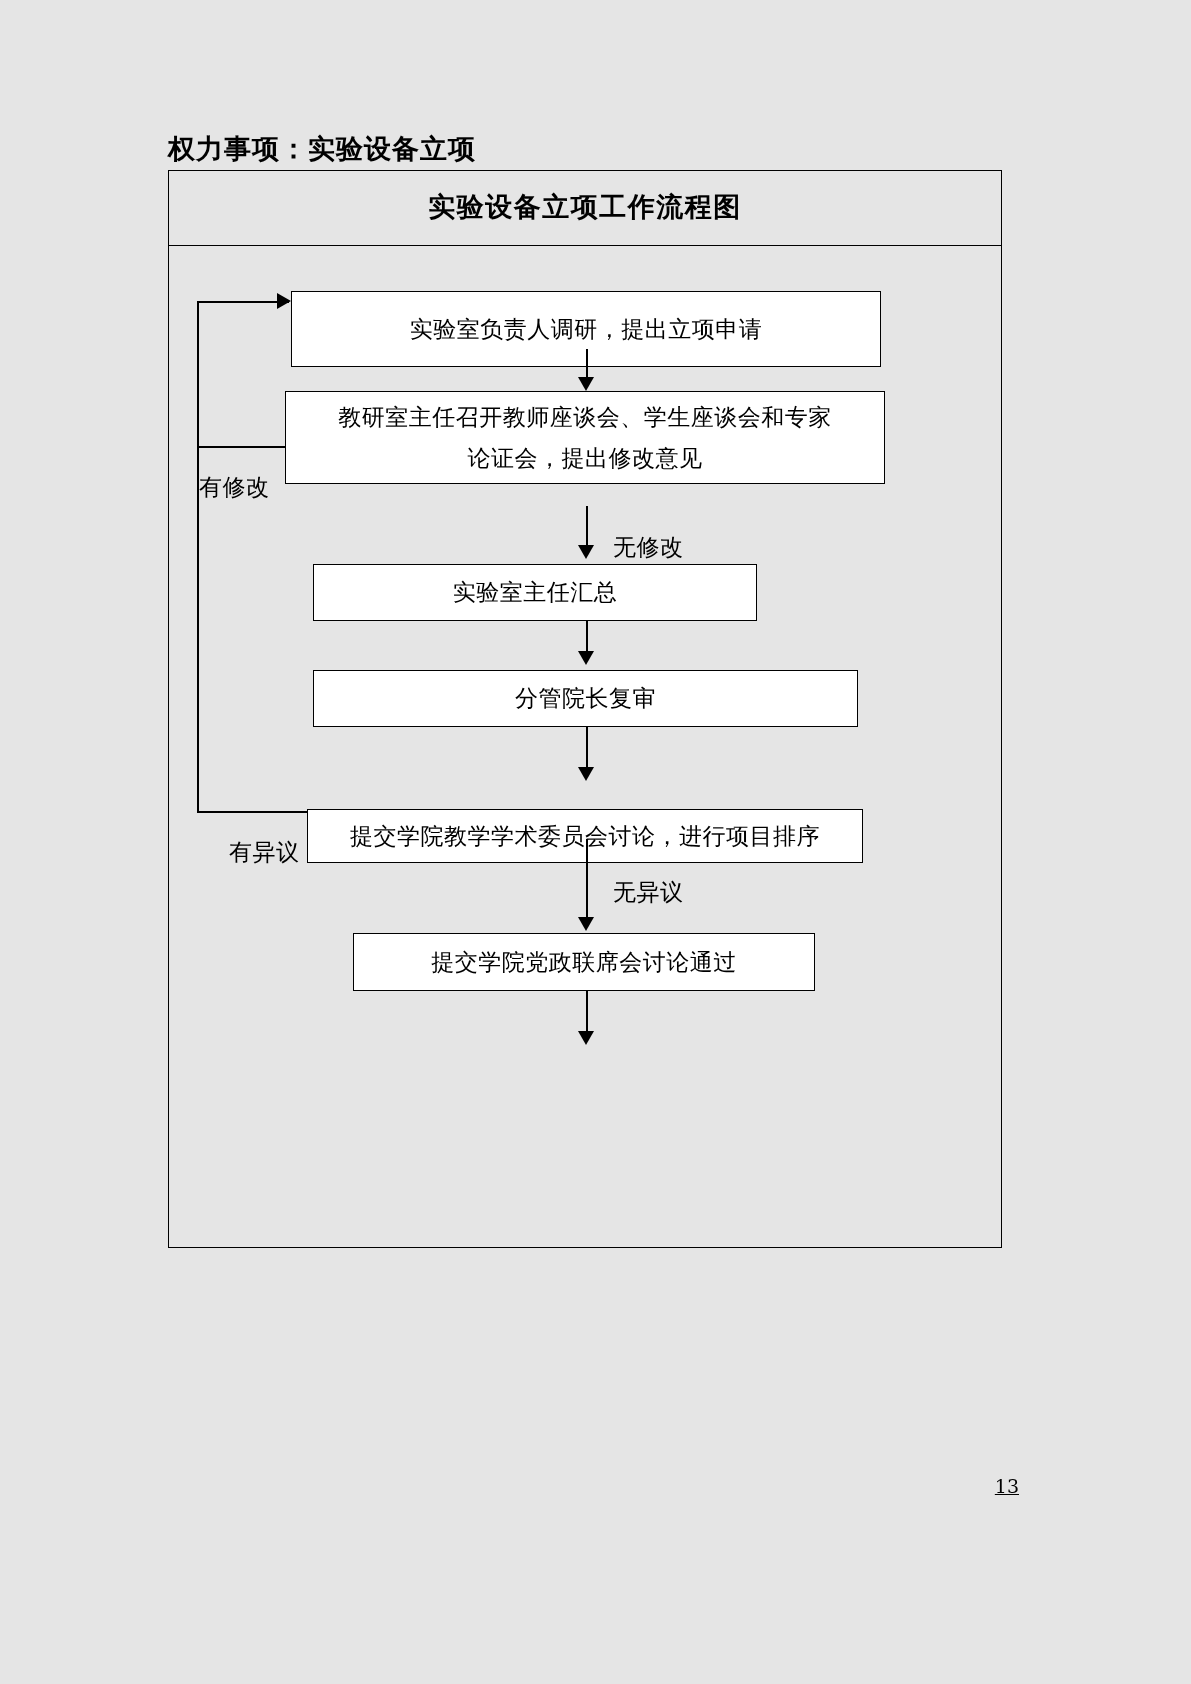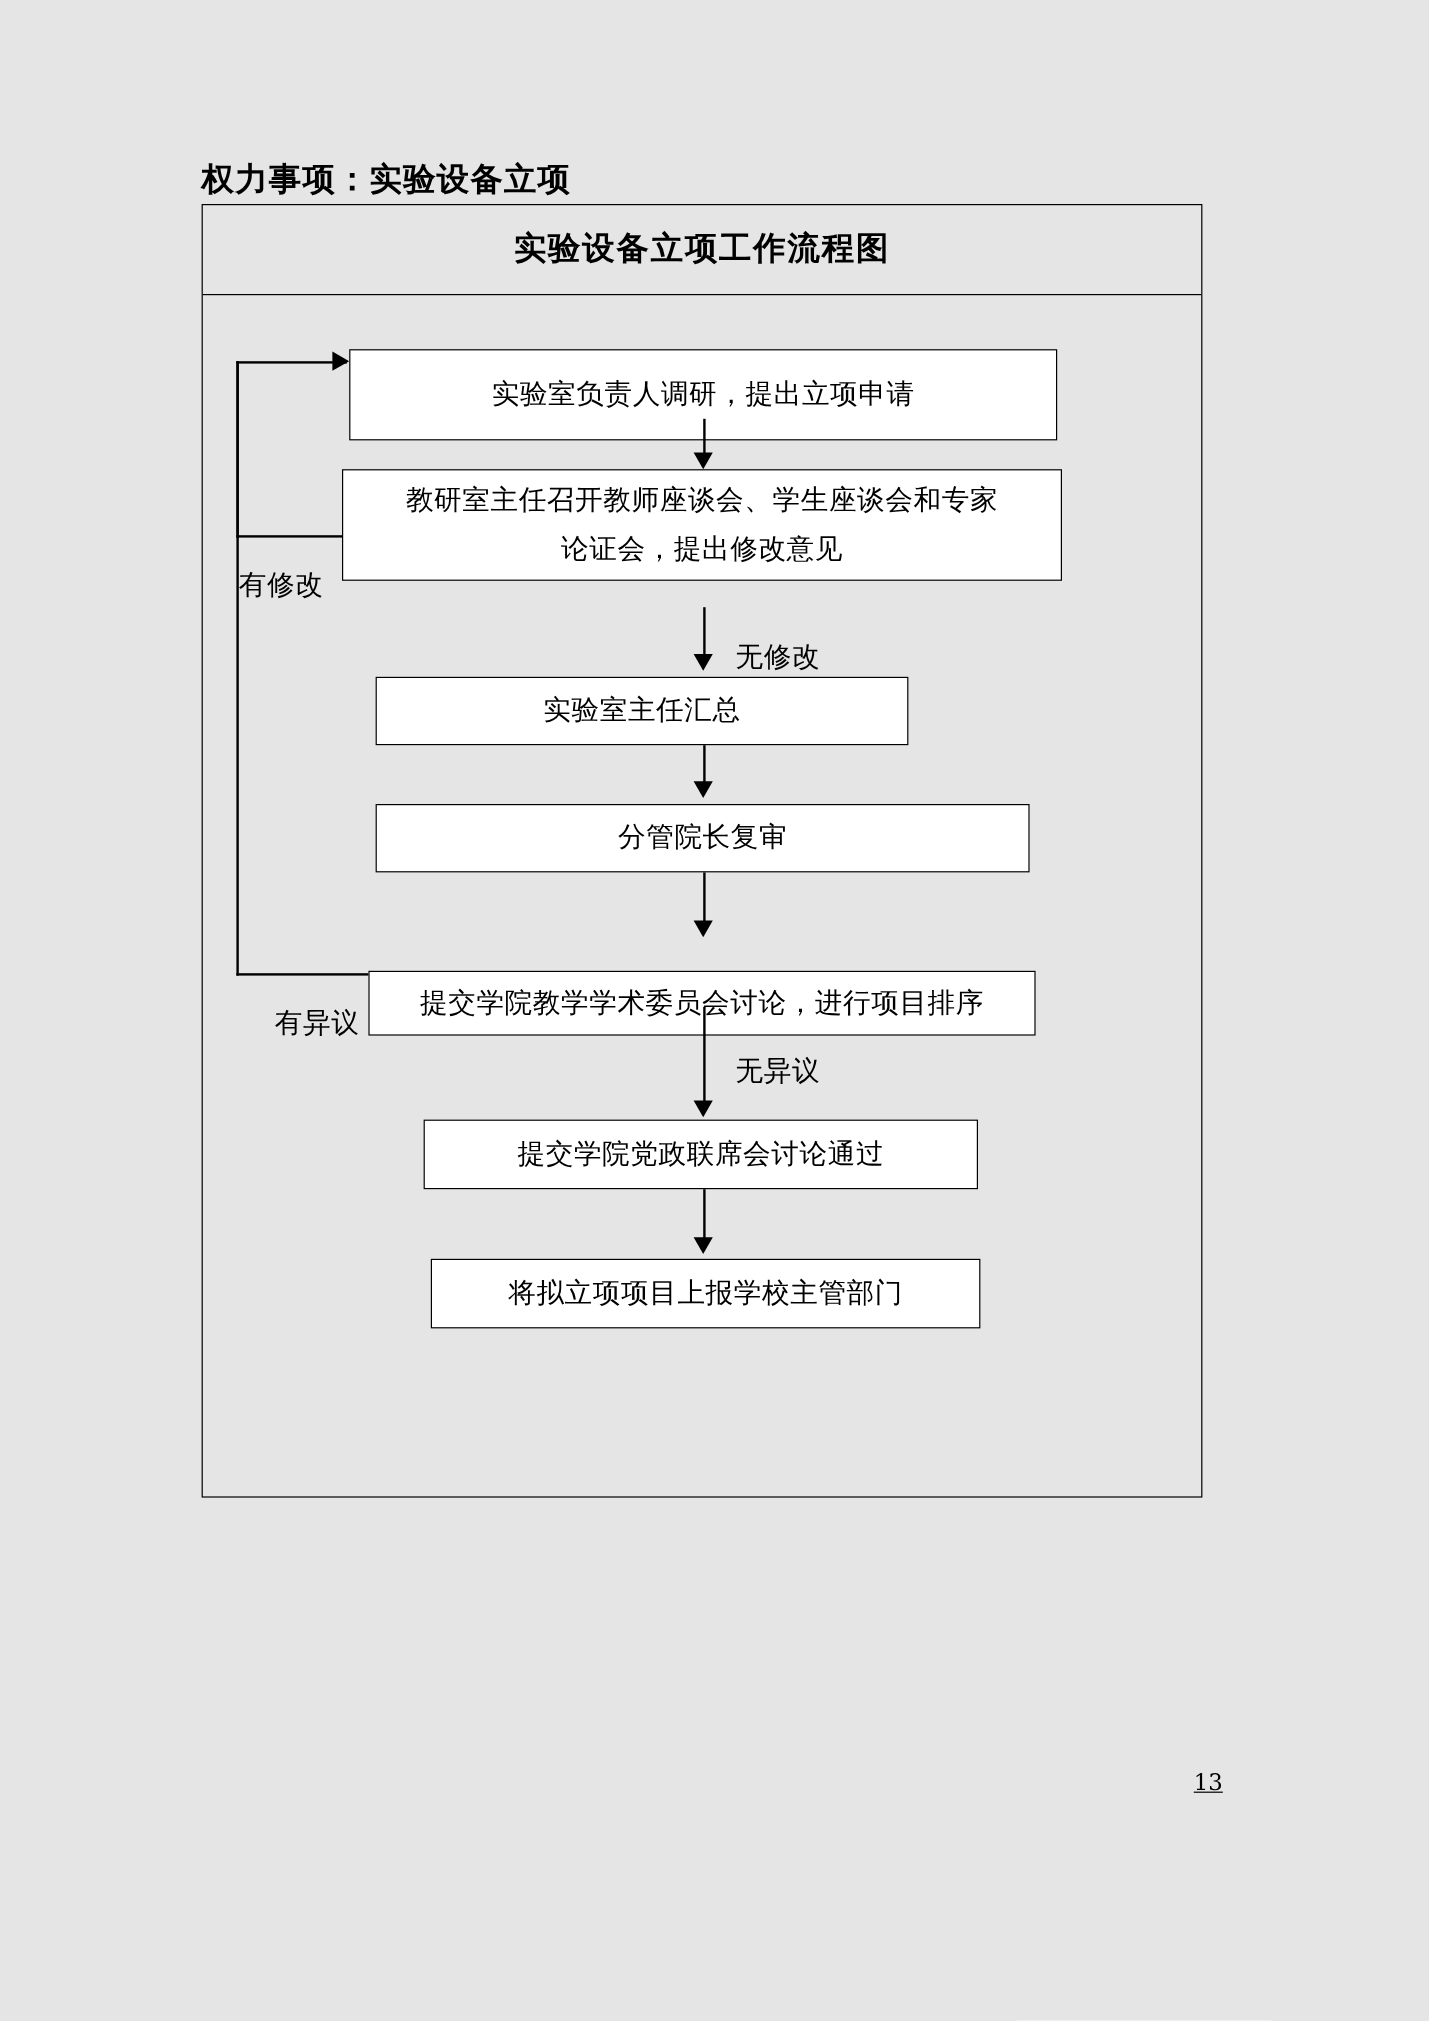--- a/index.html
+++ b/index.html
@@ -188,21 +188,18 @@
     <div class="arrow-down" style="left:409px; top:746px;"></div>
     <div class="edge-label" style="left:444px; top:690px;">无异议</div>
 
     <div class="node" style="left:184px; top:762px; width:462px; height:58px;">
       <span class="ln">提交学院党政联席会讨论通过</span>
     </div>
 
     <div class="vline" style="left:417px; top:820px; height:44px;"></div>
     <div class="arrow-down" style="left:409px; top:860px;"></div>
 
-    <div class="node" style="left:190px; top:878px; width:458px; height:58px;">
-      <span class="ln">将拟立项项目上报学校主管部门</span>
-    </div>
 
   </div>
 
   <div class="page-number">13</div>
 
 </div>
 
 </body></html>

